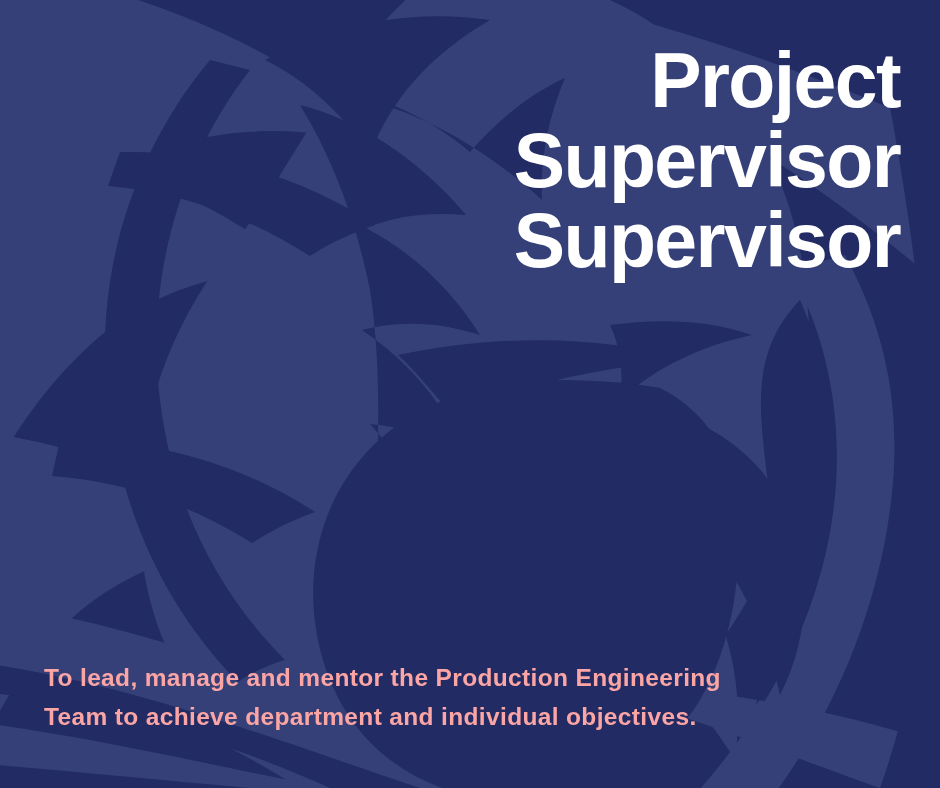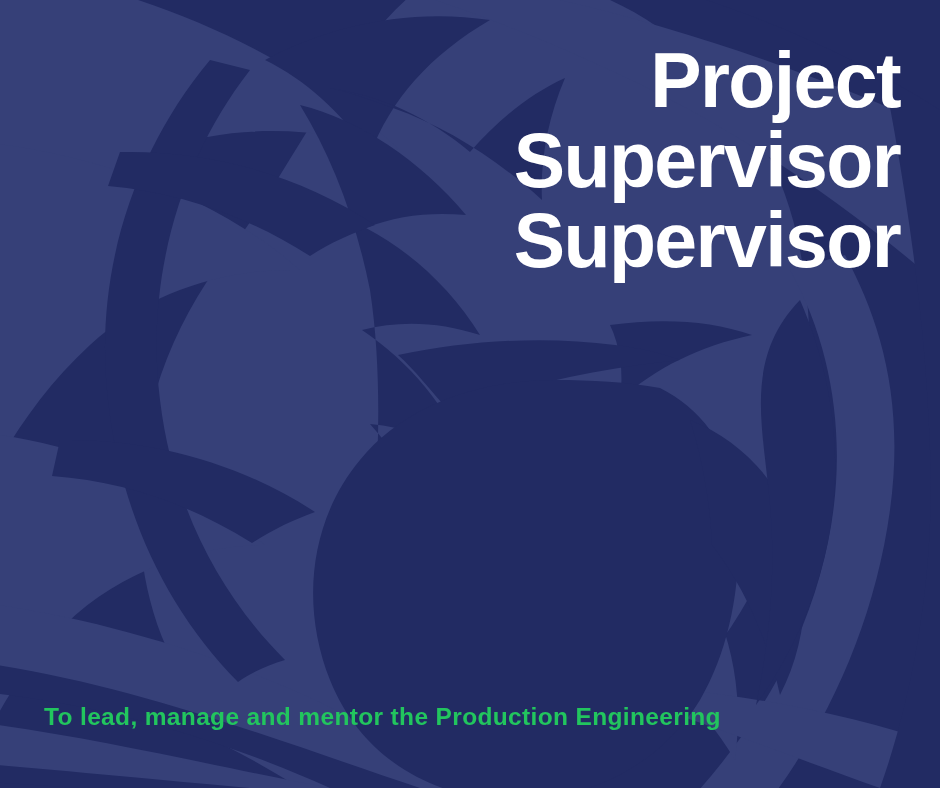--- a/index.html
+++ b/index.html
@@ -61,21 +61,21 @@
   #subtitle-block {
     position: absolute;
     left: 44px;
     bottom: 52px;
     width: 830px;
     text-align: left;
   }
 
   .subtitle-line {
     display: block;
-    color: #22c55e;
+    color: #fca5a5;
     font-family: "Liberation Sans", "DejaVu Sans", sans-serif;
     font-size: 24.5px;
     line-height: 39px;
     font-weight: 700;
     letter-spacing: 0.35px;
     white-space: nowrap;
   }
 </style>
 </head>
 <body>
@@ -258,17 +258,18 @@
   <div id="content">
 
     <div id="title-block">
       <span class="title-line">Project</span>
       <span class="title-line">Supervisor</span>
       <span class="title-line">Supervisor</span>
     </div>
 
     <div id="subtitle-block">
       <span class="subtitle-line">To lead, manage and mentor the Production Engineering</span>
+      <span class="subtitle-line">Team to achieve department and individual objectives.</span>
     </div>
 
   </div>
 
 </div>
 
 </body></html>

